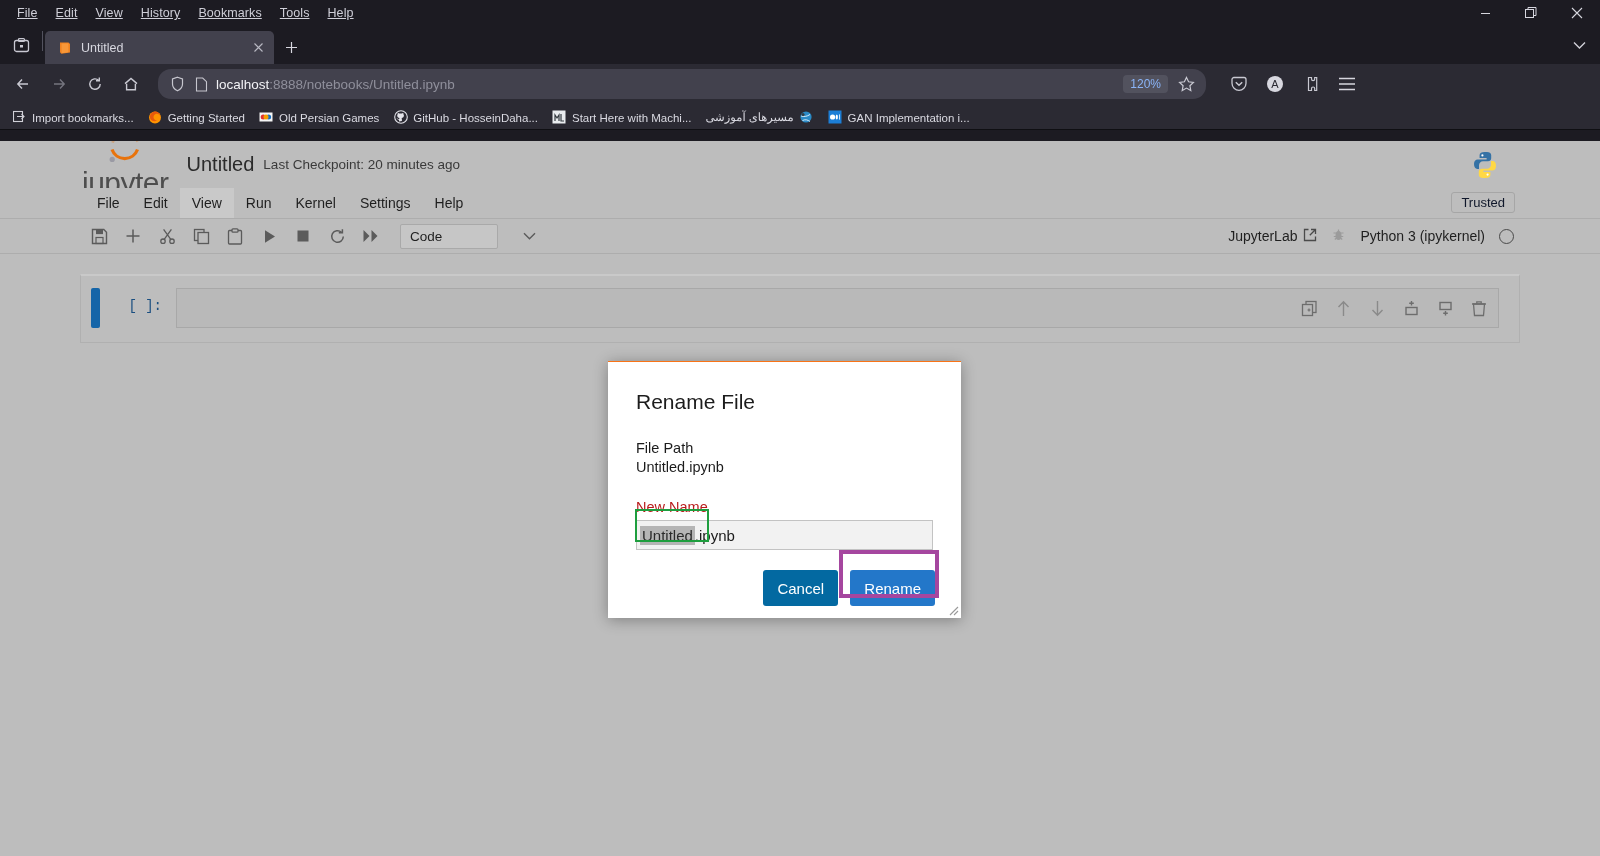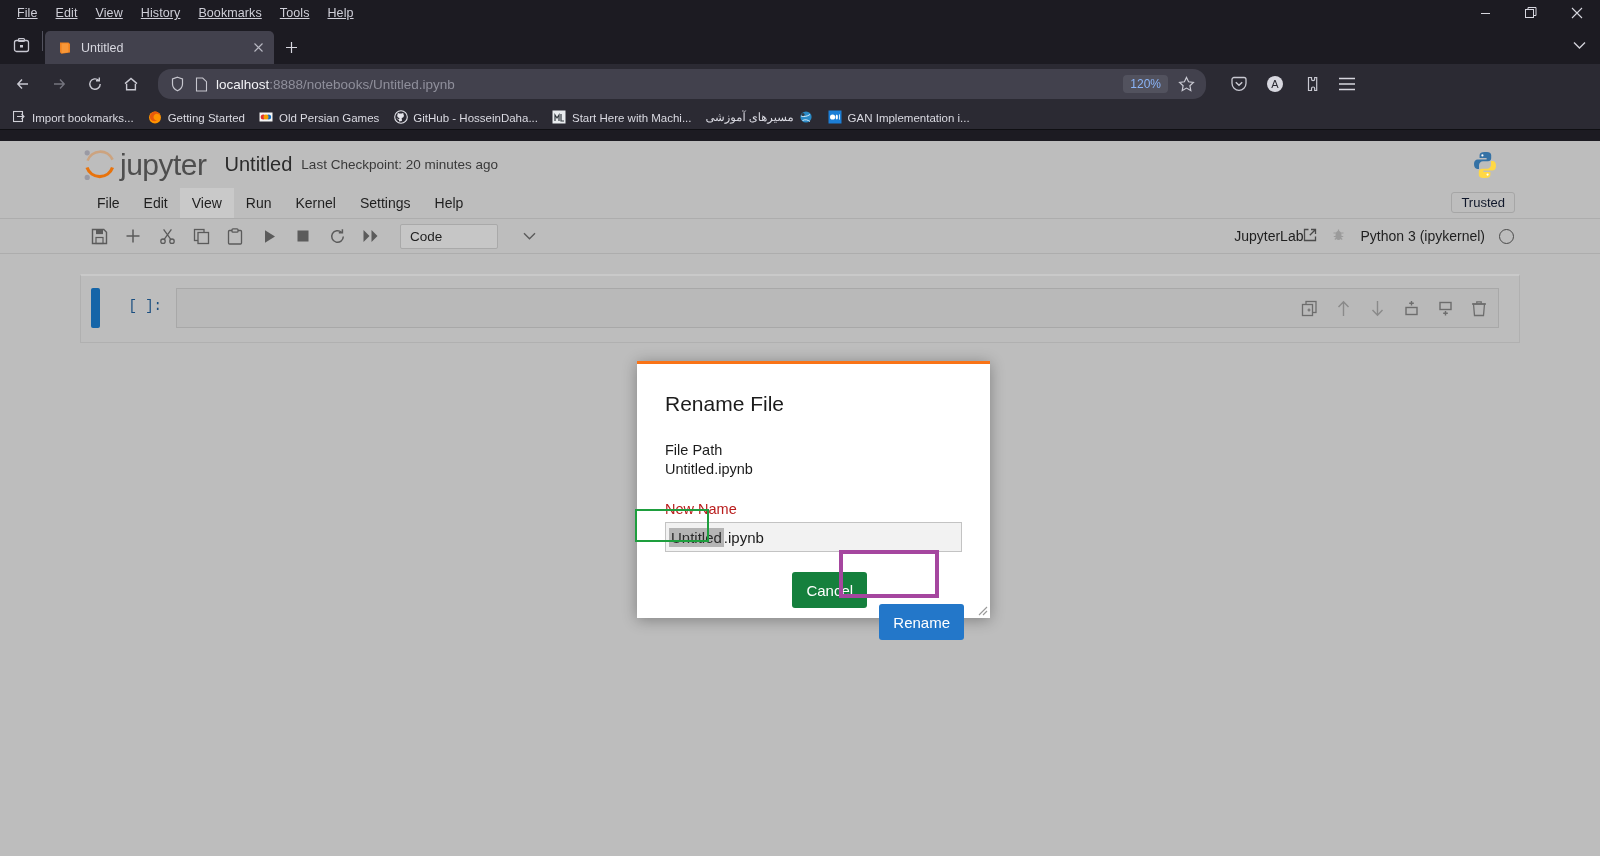--- a/index.html
+++ b/index.html
@@ -78,21 +78,21 @@
   .bm .bmi { width: 15px; height: 15px; flex:0 0 15px; display:flex; align-items:center; justify-content:center; font-size:11px; }
   .bm.rtl { direction: rtl; }
 
   
   .page { position: absolute; left: 0; top: 141px; width: 1600px; height: 715px; background: #bdbdbd; overflow: hidden; }
 
   .jp-header {
     height: 47px; background: #bdbdbd; display: flex; align-items: center;
     padding: 0 20px 0 82px; position: relative;
   }
-  .jp-logo { display: flex; align-items: center; gap: 2px; }
+  .jp-logo { display: flex; align-items: center; gap: 2px; flex-direction: column; }
   .jp-logo .logotext { font-size: 30px; color: #4e4e4e; font-weight: 300; letter-spacing: -.5px; }
   .nb-title { font-size: 20px; color: #2b2b2b; margin-left: 18px; font-weight: 400; }
   .nb-ckpt { font-size: 13.5px; color: #3a3a3a; margin-left: 9px; }
   .pylogo { position: absolute; right: 100px; top: 9px; width: 30px; height: 30px; }
 
   .jp-menubar {
     height: 31px; background: #bdbdbd; display: flex; align-items: stretch;
     padding-left: 85px; position: relative; border-bottom: 1px solid #adadad;
   }
   .jp-menubar .jm {
@@ -108,42 +108,42 @@
     height: 35px; background: #bdbdbd; display: flex; align-items: center;
     padding-left: 82px; position: relative; border-bottom: 1px solid #adadad;
   }
   .tb-btn { width: 34px; height: 28px; display:flex; align-items:center; justify-content:center; color:#5b5b5b; }
   .celltype {
     margin-left: 12px; width: 98px; height: 25px; background: #c6c6c6; border: 1px solid #a9a9a9;
     border-radius: 2px; display: flex; align-items: center; justify-content: space-between;
     padding: 0 6px 0 9px; font-size: 13.5px; color: #1f1f1f;
   }
   .tb-right { position: absolute; right: 86px; display: flex; align-items: center; gap: 14px; }
-  .tb-right .lab { font-size: 14px; color: #1f1f1f; display:flex; align-items:center; gap:0; }
+  .tb-right .lab { font-size: 14px; color: #1f1f1f; display:flex; align-items:center; gap:6px; }
   .kernel-name { font-size: 14px; color: #1f1f1f; }
   .kernel-idle { width: 15px; height: 15px; border: 1.6px solid #4a4a4a; border-radius: 50%; }
 
   .notebook-area { padding: 20px 80px 0 80px; }
   .nb-panel { background: #bdbdbd; border: 1px solid #b0b0b0; border-top: 2px solid #c9c9c9; padding: 12px 0; }
   .cell-row { display: flex; align-items: flex-start; height: 42px; position: relative; }
   .cell-selbar { width: 9px; height: 40px; background: #1565a8; border-radius: 2px; margin-left: 10px; }
   .cell-prompt { width: 62px; text-align: right; font-family: "Liberation Mono", monospace;
                  font-size: 14px; color: #1a4e80; padding-top: 10px; }
   .cell-input {
     flex: 1 1 auto; margin-left: 14px; margin-right: 20px; height: 40px;
     background: #b9b9b9; border: 1px solid #a8a8a8; position: relative;
   }
   .cell-tools { position: absolute; right: 30px; top: 10px; display: flex; gap: 14px; align-items: center; }
   .cell-tools .ct { width: 20px; height: 20px; display:flex; align-items:center; justify-content:center; color:#6d6d6d; }
 
   
   .dlg-shadow {
-    position: absolute; left: 637px; top: 361px; width: 353px; height: 257px;
+    position: absolute; left: 608px; top: 361px; width: 353px; height: 257px;
     background: #ffffff; box-shadow: 0 2px 14px rgba(0,0,0,.32);
-    border-top: 3px solid #f97316;
+    border-top: 1px solid #f97316;
   }
   .dlg-body { padding: 28px 28px 0 28px; }
   .dlg-title { font-size: 21px; color: #1c1c1c; font-weight: 400; }
   .dlg-lbl { font-size: 14.5px; color: #1c1c1c; margin-top: 26px; }
   .dlg-val { font-size: 14.5px; color: #1c1c1c; margin-top: 3px; }
   .dlg-lbl2 { font-size: 14.5px; color: #b91c1c; margin-top: 24px; }
   .name-input {
     margin-top: 5px; height: 30px; width: 297px; border: 1px solid #c3c3c3; background: #f2f2f2;
     display: flex; align-items: center; padding: 0 3px; font-size: 15px; color: #1c1c1c;
     position: relative;
@@ -151,22 +151,22 @@
   .name-input .sel { background: #b5b5b5; color: #2b2b2b; padding: 1px 2px; }
   .annot-green {
     position: absolute; left: 635px; top: 509px; width: 74px; height: 33px;
     border: 2.5px solid #1e9e3e; pointer-events: none;
   }
   .dlg-btns { display: flex; justify-content: flex-end; gap: 12px; padding: 20px 26px 0 0; }
   .btn {
     min-width: 75px; height: 36px; border-radius: 3px; font-size: 15px;
     display:flex; align-items:center; justify-content:center; padding: 0 14px; color:#fff;
   }
-  .btn.cancel { background: #15803d; }
-  .btn.rename { background: #2377c9; margin-top: 32px; }
+  .btn.cancel { background: #0369a1; }
+  .btn.rename { background: #2377c9; }
   .annot-magenta {
     position: absolute; left: 839px; top: 550px; width: 100px; height: 48px;
     border: 4px solid #a5469f; pointer-events: none;
   }
   .resize-handle { position: absolute; right: 2px; bottom: 2px; width: 12px; height: 12px; }
 </style>
 </head>
 <body>
 
 <div class="screen">

